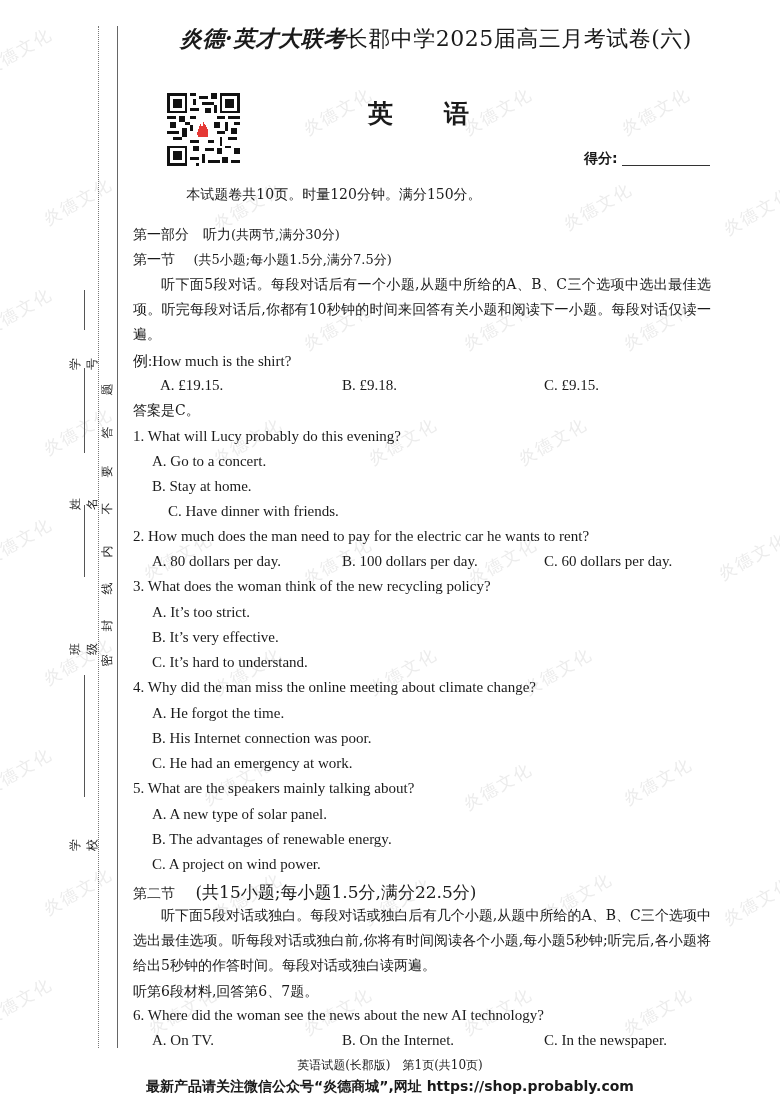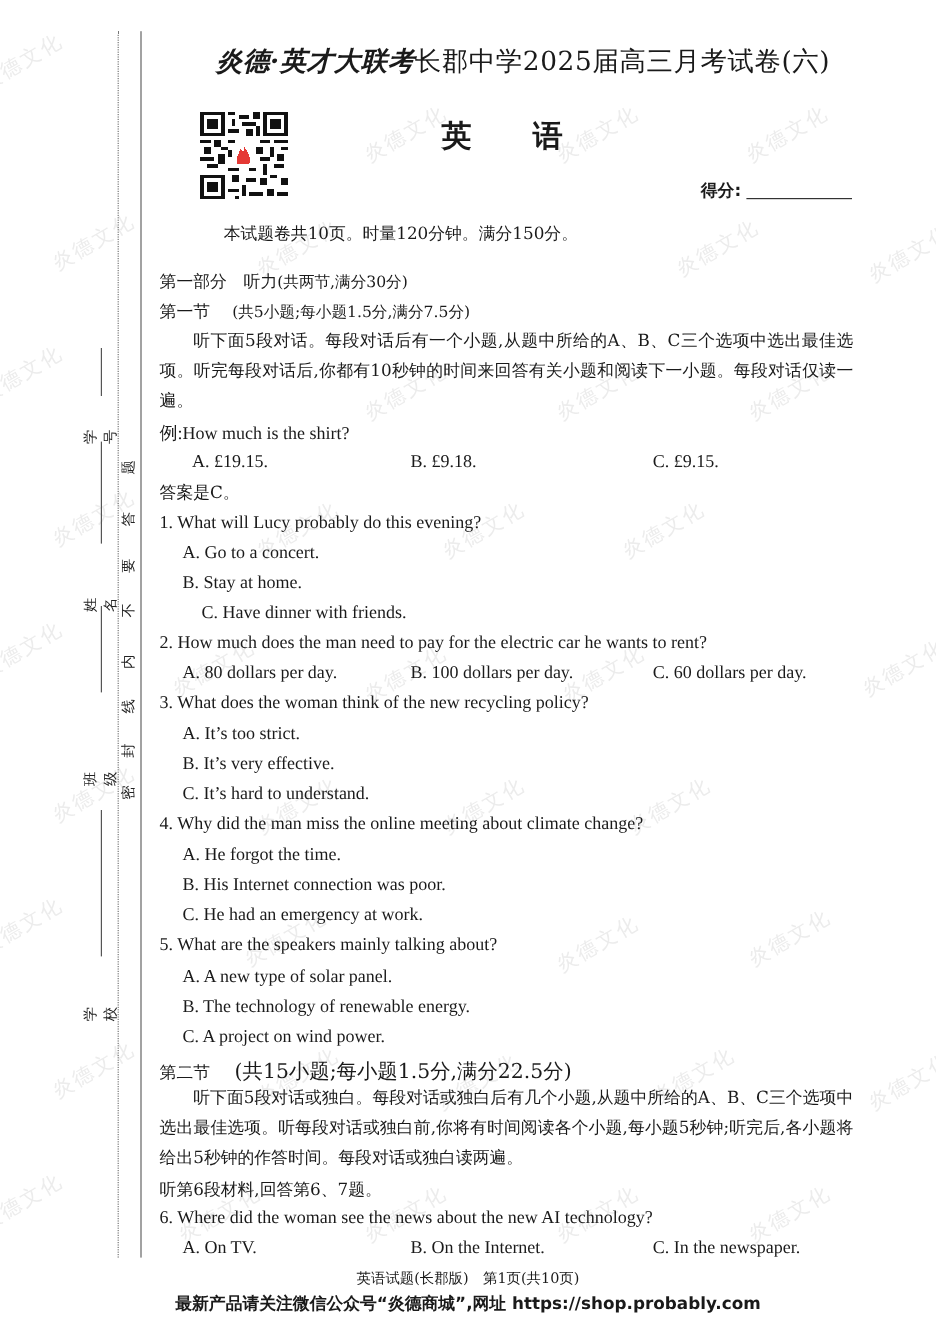--- a/index.html
+++ b/index.html
@@ -14,21 +14,21 @@
       border-left:1.5px solid #666; }
     .vchar { position:absolute; font-size:12px; width:14px; text-align:center;
       transform:rotate(-90deg); transform-origin:center center; color:#222; }
     .vline { position:absolute; left:84px; width:0; border-left:1px solid #555; }
 
     
     .wm { position:absolute; font-size:17px; color:#ececec; transform:rotate(-30deg);
       letter-spacing:2px; pointer-events:none; white-space:nowrap; z-index:0; }
 
     
-    .title { left:180px; top:36px; font-size:22px; letter-spacing:0.5px; white-space:nowrap; font-weight:normal; }
+    .title { left:180px; top:24px; font-size:22px; letter-spacing:0.5px; white-space:nowrap; font-weight:normal; }
     .title b { font-weight:bold; font-style:italic; }
     .qr { left:166px; top:93px; width:75px; height:73px; }
     .subject { top:97px; font-size:25px; font-family:"DejaVu Sans","Liberation Sans",sans-serif; font-weight:bold; }
     .score { left:584px; top:150px; font-size:14px; font-family:"DejaVu Sans","Liberation Sans",sans-serif; font-weight:bold; }
     .score-line { left:622px; top:165px; width:88px; border-bottom:1px solid #333; }
     .info { left:0; width:668px; text-align:center; top:186px; font-size:14px; }
 
     .line { position:absolute; left:133px; font-size:14px; white-space:nowrap; z-index:1; }
     .bold { font-weight:normal; font-family:"DejaVu Sans","Liberation Sans",sans-serif; }
     .en { font-family:"Liberation Serif","DejaVu Serif",serif; font-size:15px; }
@@ -210,21 +210,21 @@
 <div class="opt" style="left:152px;top:629px">B. It’s very effective.</div>
 <div class="opt" style="left:152px;top:654px">C. It’s hard to understand.</div>
 
 <div class="line en" style="top:679px">4. Why did the man miss the online meeting about climate change?</div>
 <div class="opt" style="left:152px;top:705px">A. He forgot the time.</div>
 <div class="opt" style="left:152px;top:730px">B. His Internet connection was poor.</div>
 <div class="opt" style="left:152px;top:755px">C. He had an emergency at work.</div>
 
 <div class="line en" style="top:780px">5. What are the speakers mainly talking about?</div>
 <div class="opt" style="left:152px;top:806px">A. A new type of solar panel.</div>
-<div class="opt" style="left:152px;top:831px">B. The technology of renewable energy.</div>
+<div class="opt" style="left:152px;top:831px">B. The advantages of renewable energy.</div>
 <div class="opt" style="left:152px;top:856px">C. A project on wind power.</div>
 
 <div class="line" style="top:881px">
   <span class="bold">第二节</span>
   <span style="margin-left:16px;font-size:17px">(共15小题;每小题1.5分,满分22.5分)</span>
 </div>
 <div class="para" style="top:903px">听下面5段对话或独白。每段对话或独白后有几个小题,从题中所给的A、B、C三个选项中选出最佳选项。听每段对话或独白前,你将有时间阅读各个小题,每小题5秒钟;听完后,各小题将给出5秒钟的作答时间。每段对话或独白读两遍。</div>
 <div class="line" style="top:983px">听第6段材料,回答第6、7题。</div>
 
 <div class="line en" style="top:1007px">6. Where did the woman see the news about the new AI technology?</div>

